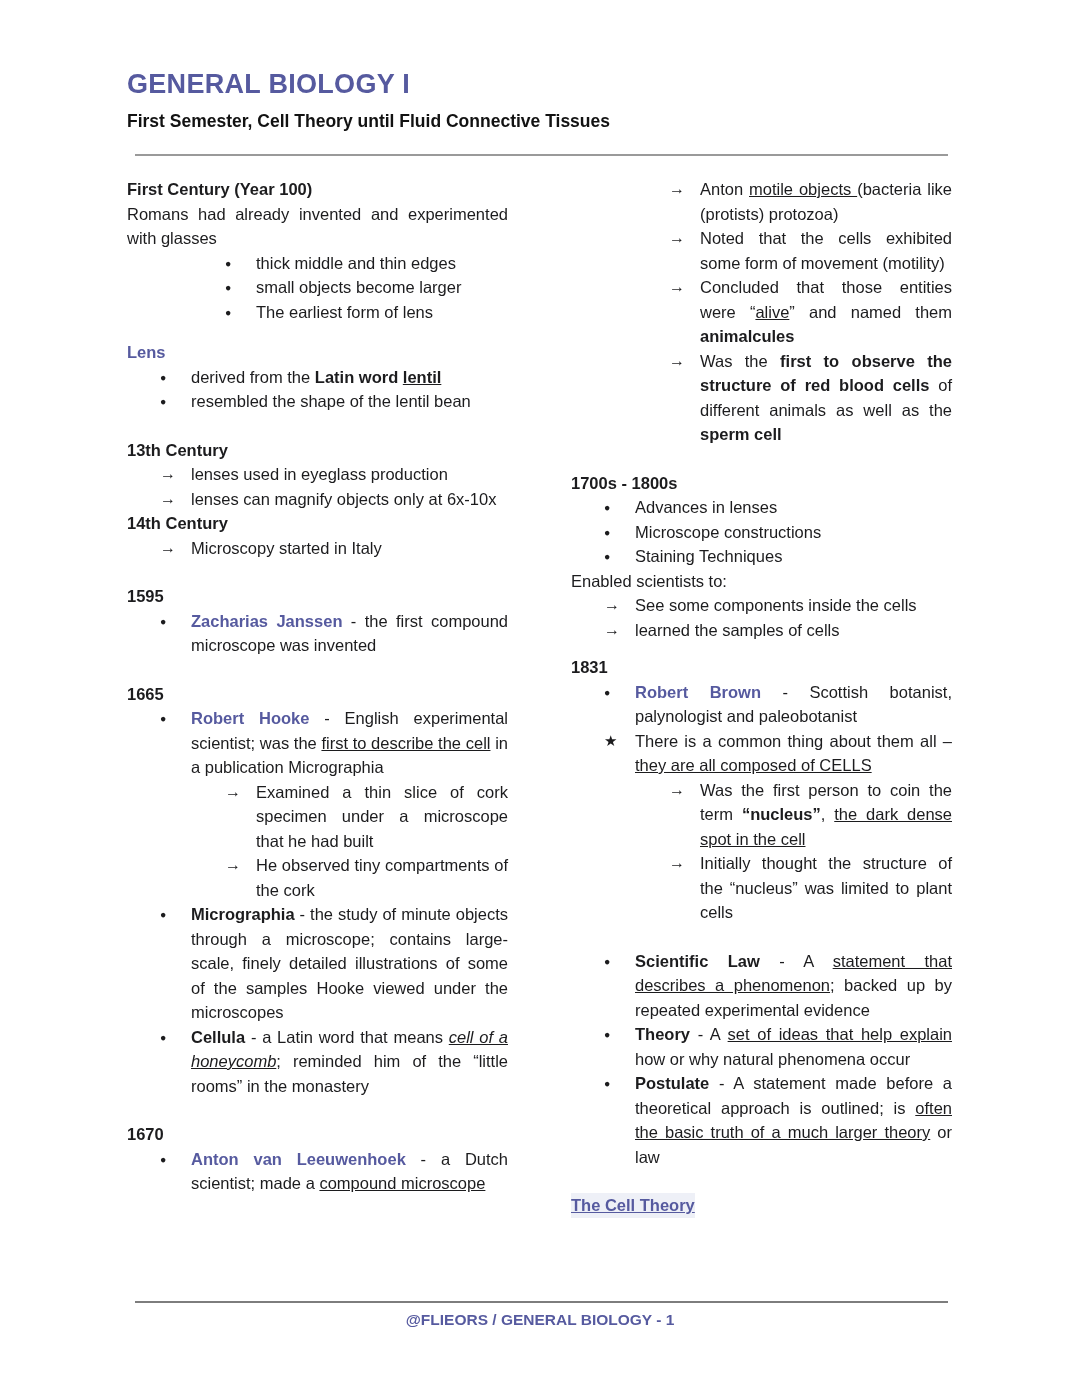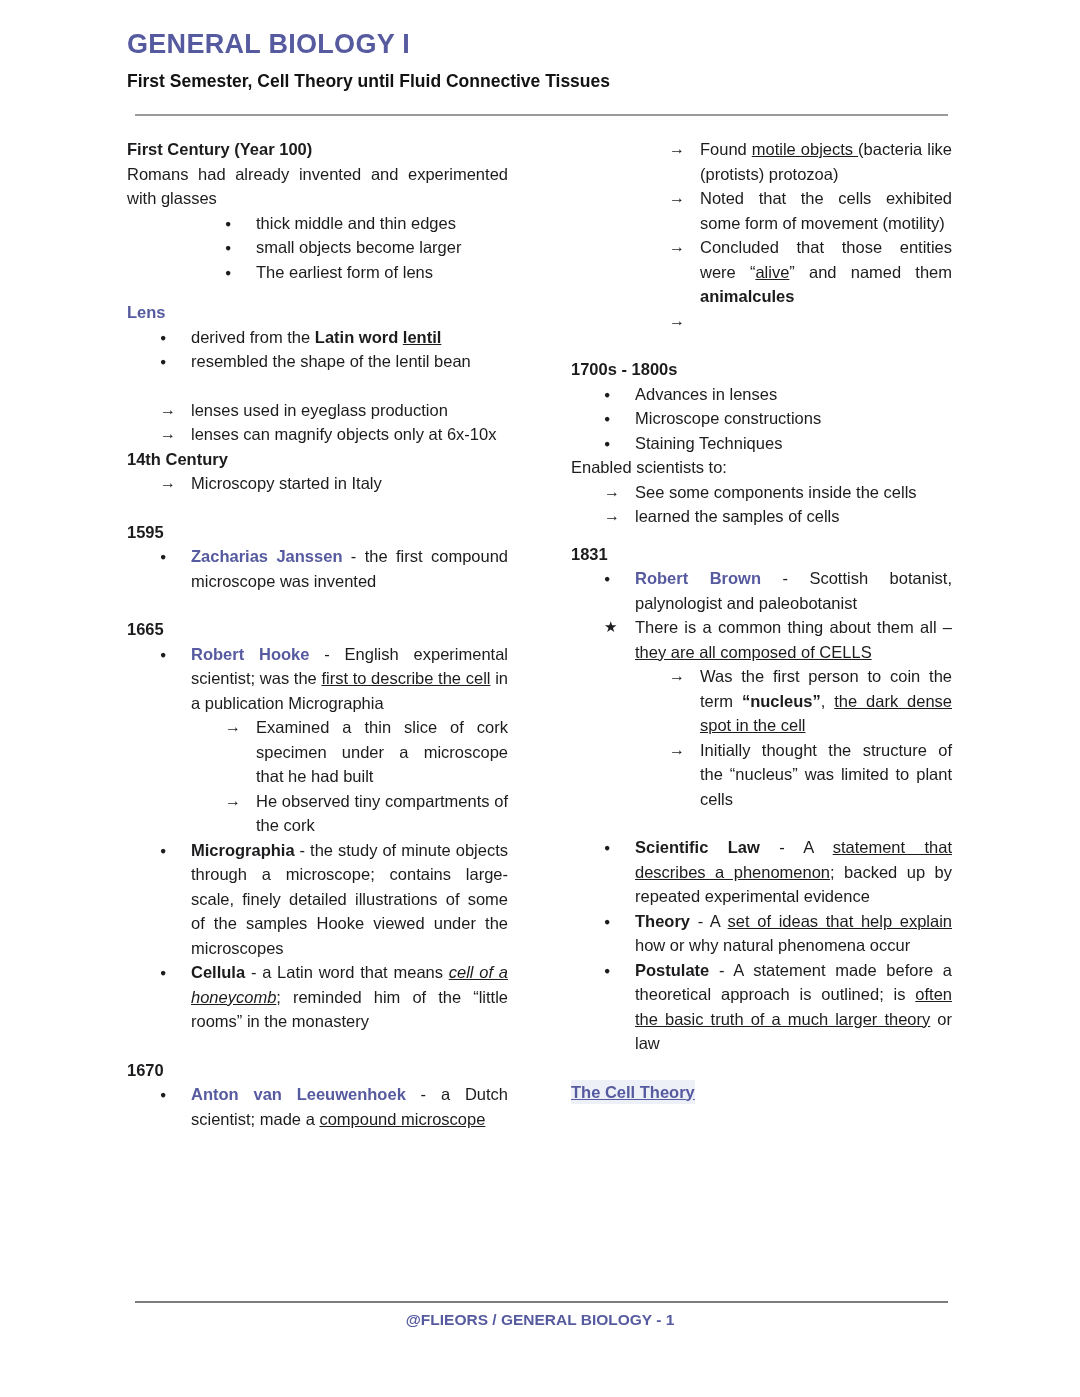--- a/index.html
+++ b/index.html
@@ -4,21 +4,21 @@
 <style>
   html,body{margin:0;padding:0;background:#ffffff;}
   .page{
     position:relative;
     width:1080px;height:1397px;
     background:#fff;
     font-family:"Liberation Sans","DejaVu Sans",sans-serif;
     color:var(--text,#1c1c1e);
     overflow:hidden;
   }
-  .header{padding:28px 127px 0 127px;}
+  .header{padding:68px 127px 0 127px;}
   .title{
     font-size:27px;font-weight:700;color:var(--accent,#565a9f);
     letter-spacing:.3px;line-height:32px;
   }
   .subtitle{font-size:17.5px;font-weight:700;color:#121212;margin-top:9px;line-height:24px;}
   .rule-top{margin:21px 132px 0 135px;border-top:2px solid var(--rule,#9a9a9a);height:0;}
   .cols{display:flex;padding:0 127px;margin-top:21px;}
   .col{width:381px;font-size:16.5px;line-height:24.5px;}
   .col-left{margin-right:63px;}
   .sec{margin-top:24px;}
@@ -93,20 +93,21 @@
           <span class="mk dot">●</span>
           <span class="tx"><span>derived from the </span><span class="rb">Latin word </span><span class="rb ru">lentil</span></span>
         </div>
         <div class="li lvl1">
           <span class="mk dot">●</span>
           <span class="tx"><span>resembled the shape of the lentil bean</span></span>
         </div>
       </div>
 
       <div class="sec">
+        <div class="h"><span class="rb">13th Century</span></div>
         <div class="li lvl1">
           <span class="mk arrow">→</span>
           <span class="tx"><span>lenses used in eyeglass production</span></span>
         </div>
         <div class="li lvl1">
           <span class="mk arrow">→</span>
           <span class="tx"><span>lenses can magnify objects only at 6x-10x</span></span>
         </div>
       </div>
 
@@ -158,32 +159,33 @@
         </div>
       </div>
 
     </div>
 
     <div class="col">
 
       <div class="sec m0">
         <div class="li lvl2">
           <span class="mk arrow">→</span>
-          <span class="tx"><span>Found </span><span class="ru">motile objects </span><span>(bacteria like (protists) protozoa)</span></span>
+          <span class="tx"><span>Anton </span><span class="ru">motile objects </span><span>(bacteria like (protists) protozoa)</span></span>
         </div>
         <div class="li lvl2">
           <span class="mk arrow">→</span>
           <span class="tx"><span>Noted that the cells exhibited some form of movement (motility)</span></span>
         </div>
         <div class="li lvl2">
           <span class="mk arrow">→</span>
           <span class="tx"><span>Concluded that those entities were “</span><span class="ru">alive</span><span>” and named them </span><span class="rb">animalcules</span></span>
         </div>
         <div class="li lvl2">
           <span class="mk arrow">→</span>
+          <span class="tx"><span>Was the </span><span class="rb">first to observe the structure of red blood cells</span><span> of different animals as well as the </span><span class="rb">sperm cell</span></span>
         </div>
       </div>
 
       <div class="sec">
         <div class="h"><span class="rb">1700s - 1800s</span></div>
         <div class="li lvl1">
           <span class="mk dot">●</span>
           <span class="tx"><span>Advances in lenses</span></span>
         </div>
         <div class="li lvl1">

